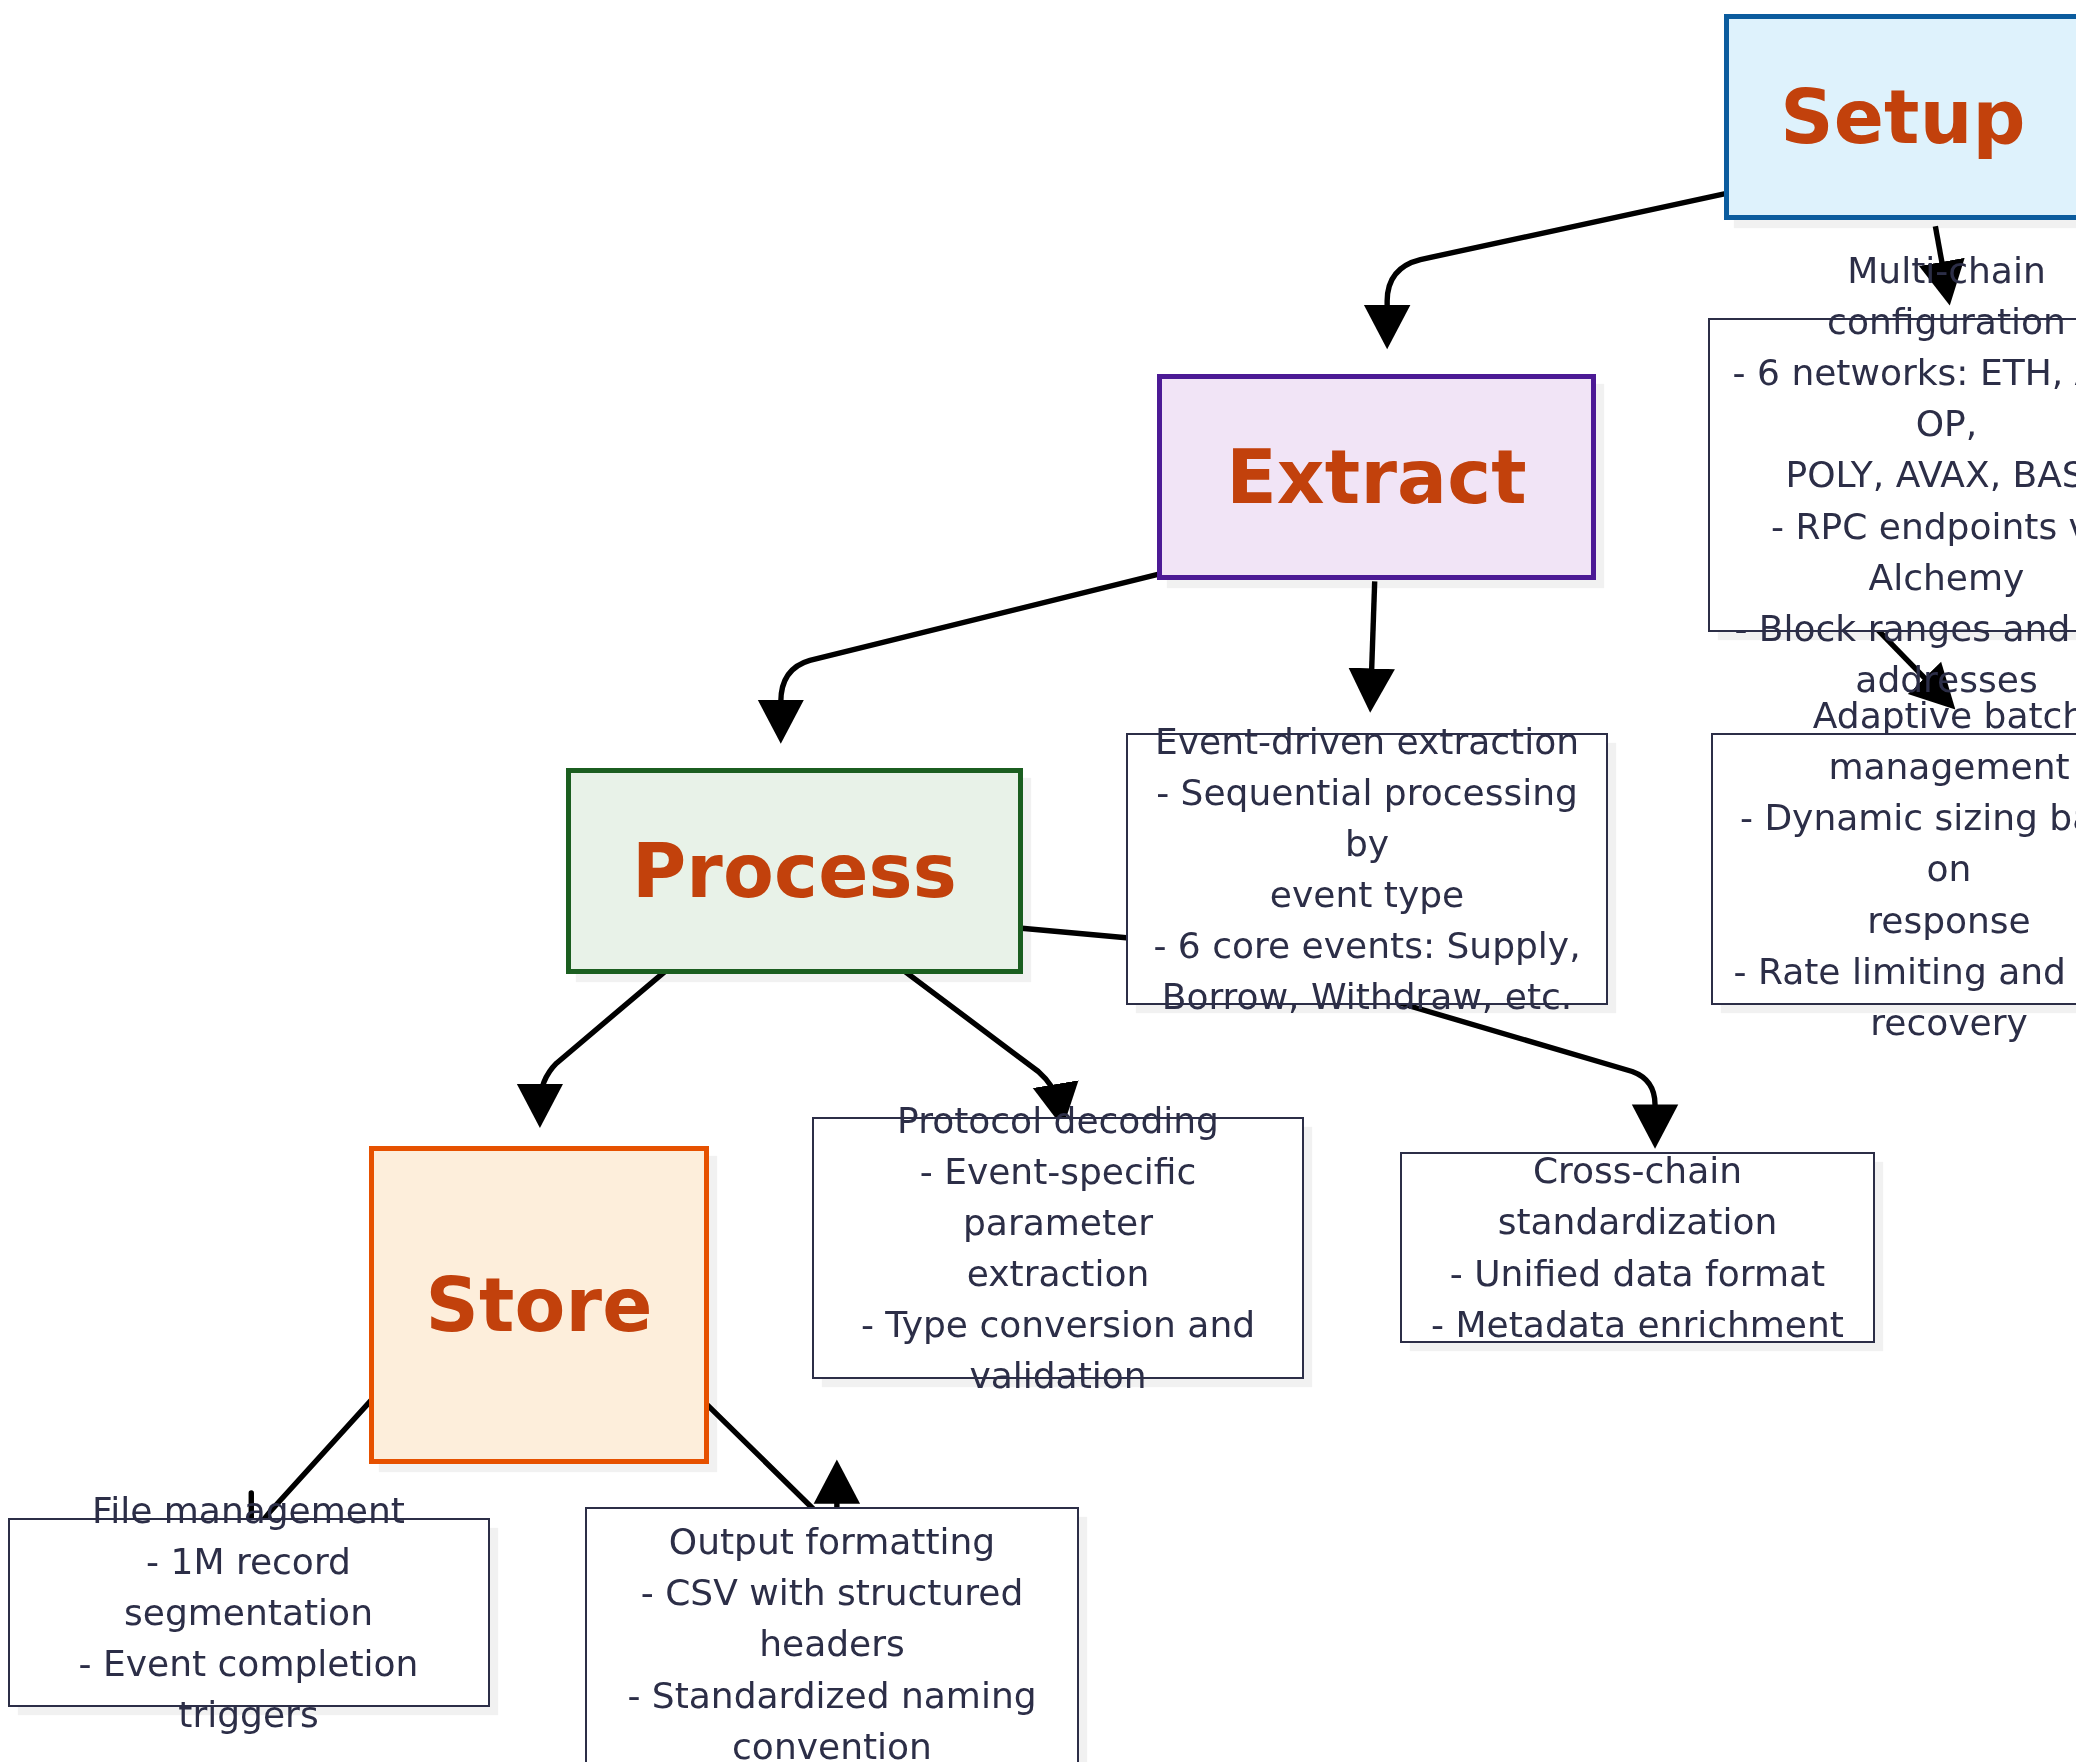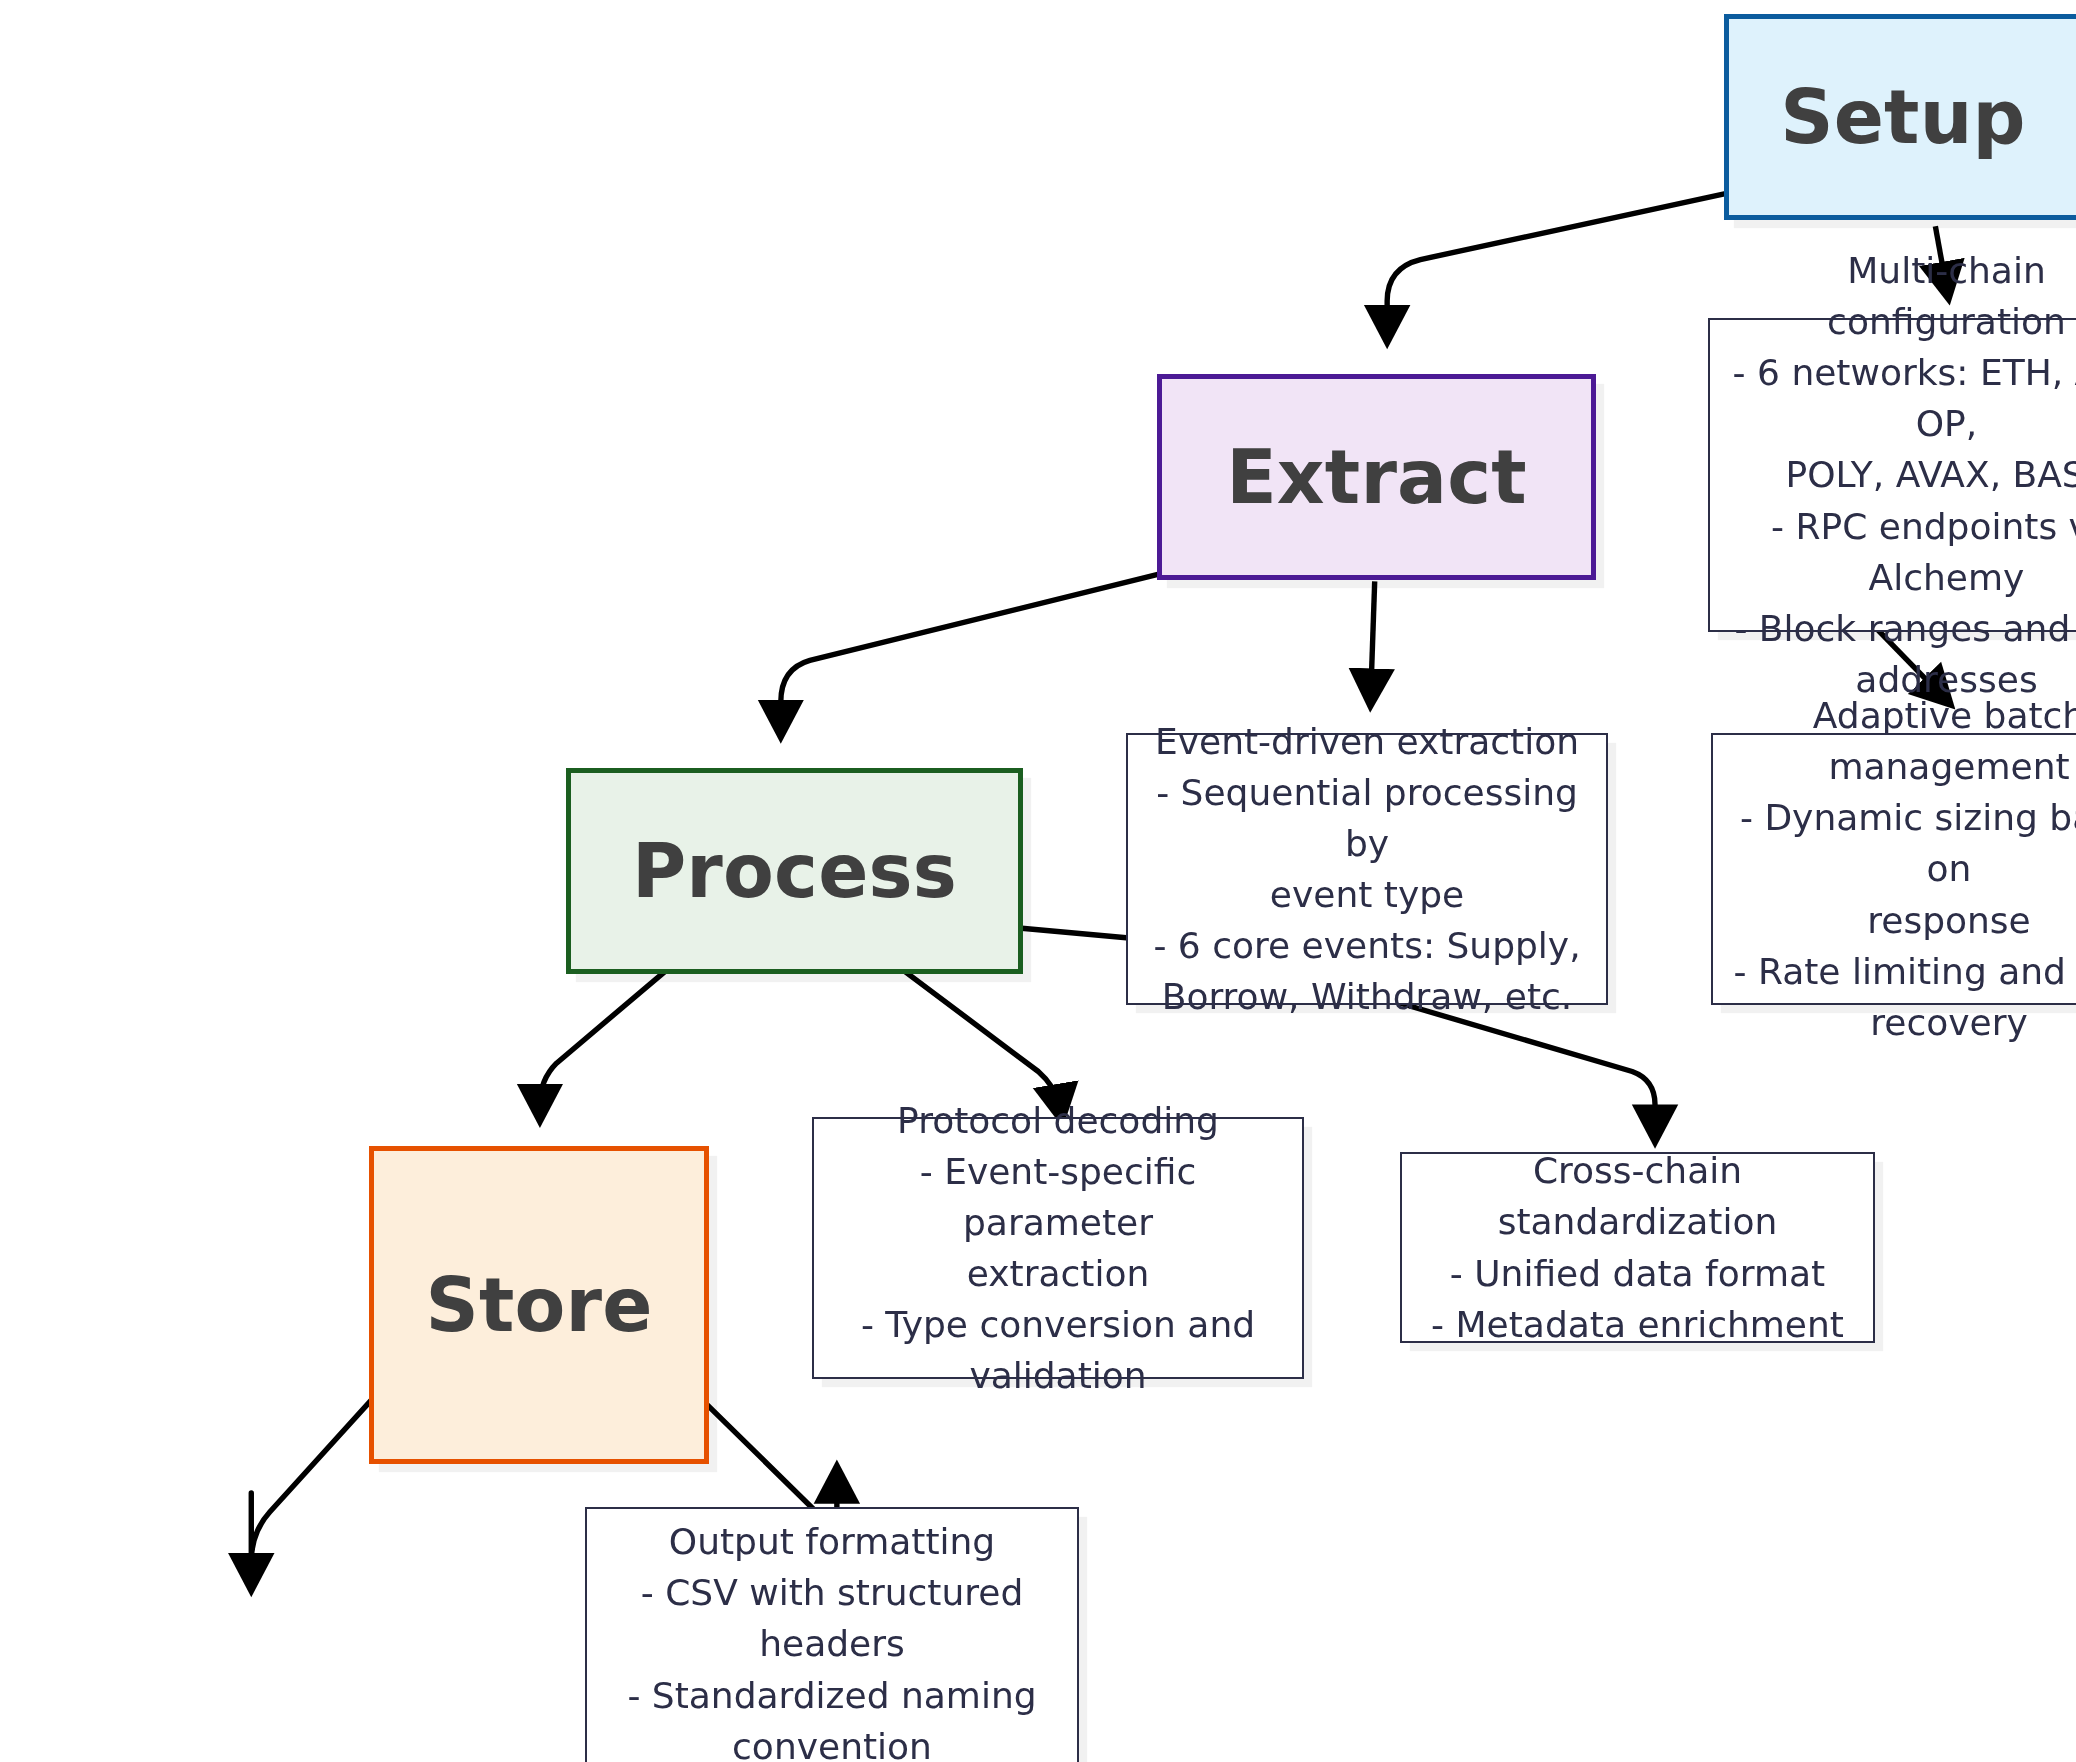--- a/index.html
+++ b/index.html
@@ -38,21 +38,21 @@
   .node .label {
     width: 100%;
     white-space: pre-line;
   }
   
   .stage {
     border-style: solid;
   }
   .stage .label {
     font-weight: 700;
-    color: #404040;
+    color: #c2410c;
     letter-spacing: 0.2px;
   }
   .stage-setup {
     background: #DEF2FC;
     border: 5.4px solid #0B5C9E;
   }
   .stage-extract {
     background: #F1E4F6;
     border: 5.4px solid #4C1A95;
   }
@@ -169,15 +169,20 @@
   </div>
 
   <div class="node detail" style="left:585px; top:1475px; width:494px; height:274px; font-size:36px; padding:10px 14px;margin-top:32px;">
     <span class="label">Output formatting
 - CSV with structured
 headers
 - Standardized naming
 convention</span>
   </div>
 
+  <div class="node detail" style="left:7.5px; top:1518px; width:482px; height:189px; font-size:36px; padding:10px 14px;">
+    <span class="label">File management
+- 1M record segmentation
+- Event completion triggers</span>
+  </div>
 
 </div>
 
 
 </body></html>

